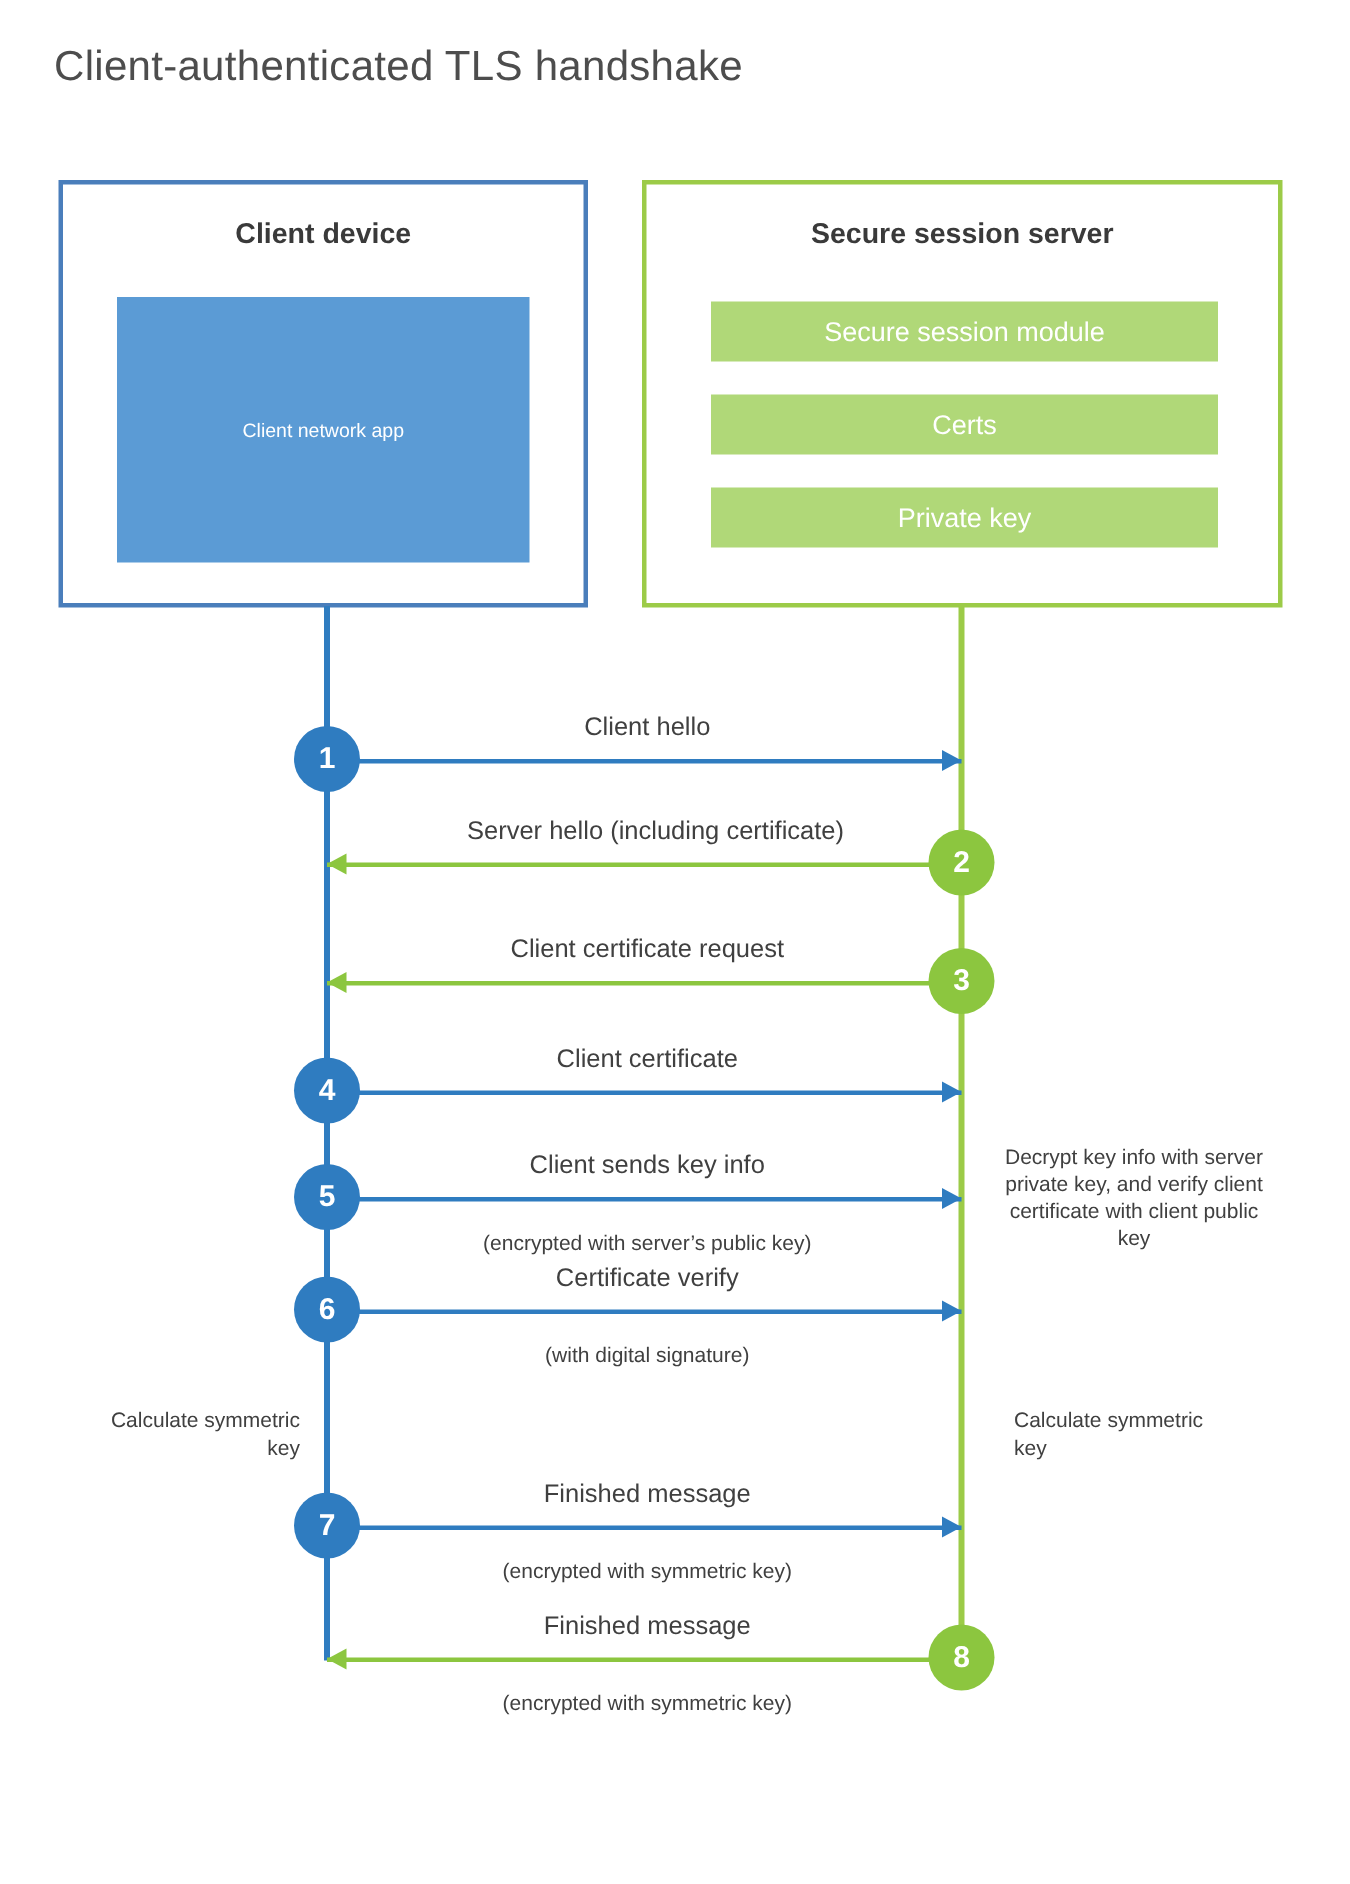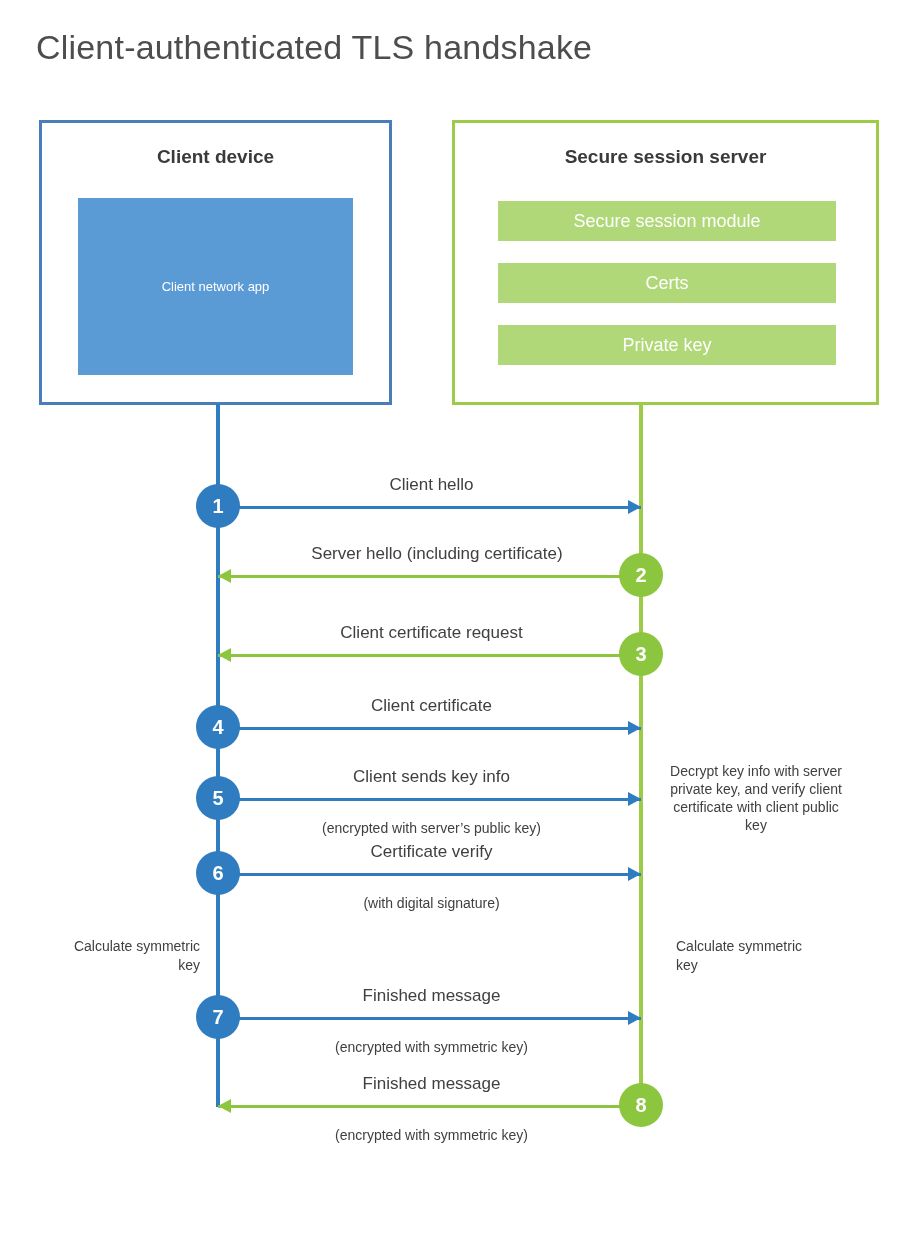--- a/index.html
+++ b/index.html
@@ -13,21 +13,21 @@
     position: relative;
     font-family: "Liberation Sans", sans-serif;
     color: #404040;
     overflow: hidden;
   }
 
   #page-title {
     position: absolute;
     left: 36px;
     top: 28px;
-    font-size: 34px;
+    font-size: 28px;
     font-weight: 400;
     color: #4d4d4d;
     letter-spacing: 0.2px;
     white-space: nowrap;
   }
 
   
   .entity-box {
     position: absolute;
     background: #ffffff;
@@ -35,21 +35,21 @@
   }
   #client-device-box {
     left: 39px;
     top: 120px;
     width: 353px;
     height: 285px;
     border: 3px solid #4a7ebb;
     padding-left: 23px;
   }
   #server-box {
-    left: 452px;
+    left: 428px;
     top: 120px;
     width: 427px;
     height: 285px;
     border: 3px solid #9ccb48;
   }
   .entity-title {
     position: absolute;
     left: 0;
     right: 0;
     top: 23px;

